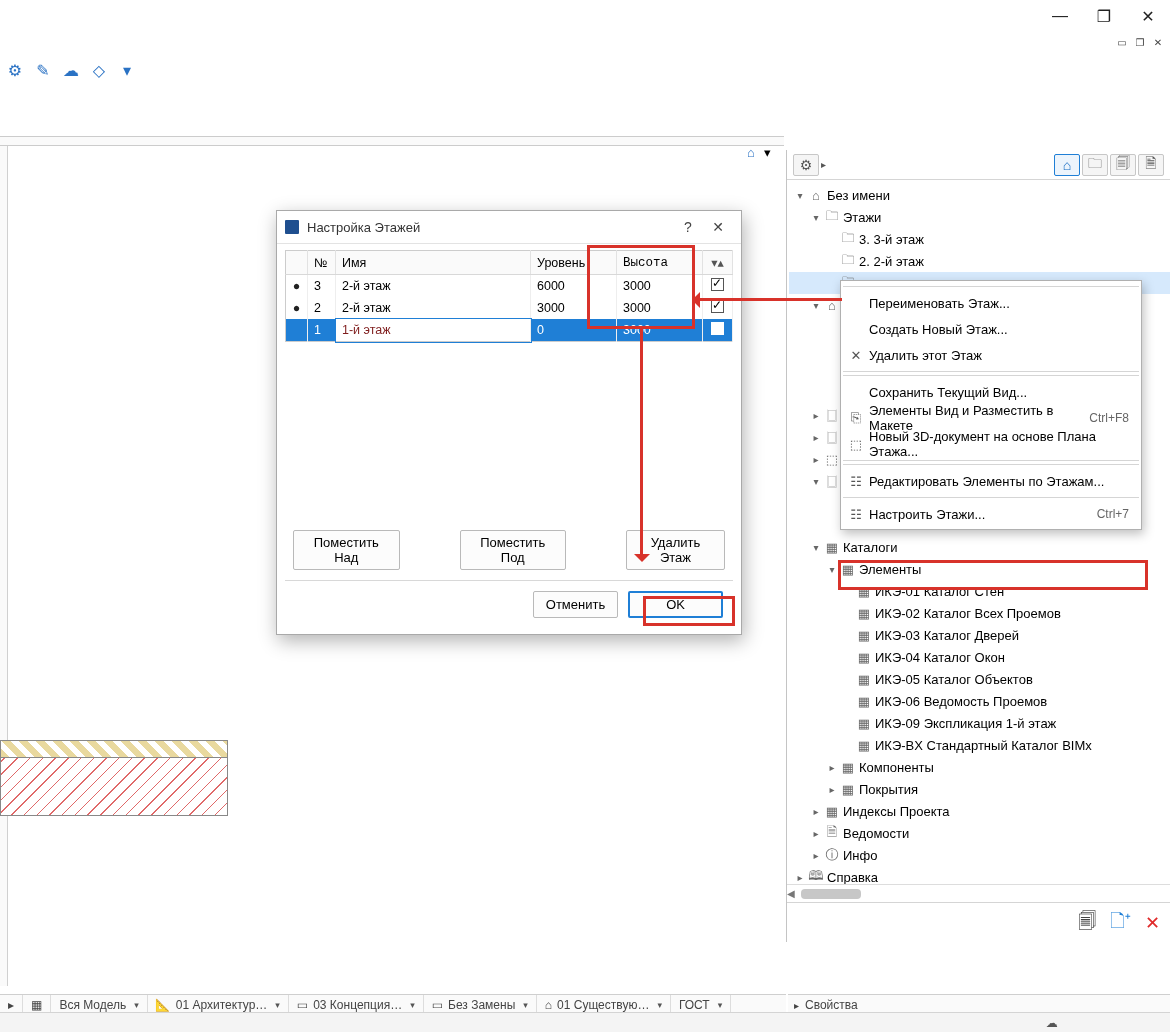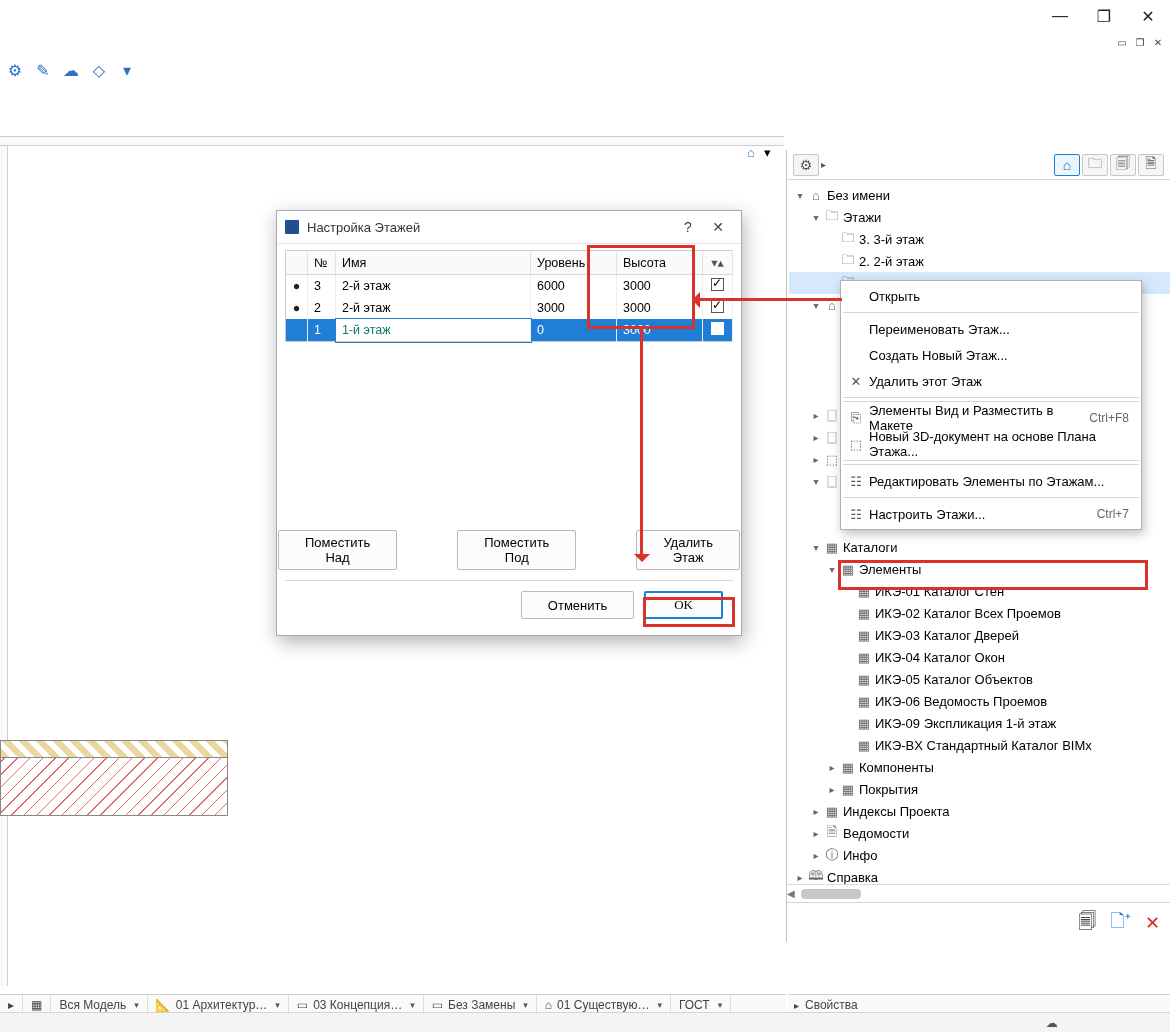--- a/index.html
+++ b/index.html
@@ -169,35 +169,35 @@
   .dlg-body { padding: 6px 8px 4px; }
   .story-tbl {
     width:100%; border-collapse:collapse; font-size:12.5px;
     border:1px solid #ccc;
   }
   .story-tbl th {
     background:#fafafa; font-weight:400; text-align:left; padding:4px 6px; border-bottom:1px solid #d8d8d8; border-right:1px solid #e2e2e2;
   }
   .story-tbl td { padding:3px 6px; border-right:1px solid #eee; }
   .story-tbl tr.sel td { background:#1f7fd6; color:#fff; }
-  .story-tbl tr.sel td.editcell { background:#fff; color:#0f766e; outline:1px solid #1f7fd6; }
+  .story-tbl tr.sel td.editcell { background:#fff; color:#7f1d1d; outline:1px solid #1f7fd6; }
   .story-tbl td.chk { text-align:center; width:26px;}
   .story-tbl td.dot { width:20px;text-align:center;color:#222;}
   .story-tbl .hd-last { width:30px; text-align:center; color:#555;}
   .colbox { position:absolute; pointer-events:none; border:3px solid #d8322a; }
   .dlg-spacer { height:180px;}
   .dlg-btnrow {
     display:flex; gap:60px; justify-content:center; padding:8px 8px 4px;
   }
   .dlg-btnrow button, .dlg-action button {
-    font: inherit; font-size:13px; padding:4px 26px; background:#fcfcfc; border:1px solid #b9b9b9; border-radius:2px;
+    font: inherit; font-size:13px; padding:4px 12px; background:#fcfcfc; border:1px solid #b9b9b9; border-radius:2px;
   }
   .dlg-sep { height:1px;background:#d8d8d8;margin:6px 0 10px;}
   .dlg-action { display:flex; justify-content:flex-end; gap:10px; padding:0 10px 12px;}
-  .dlg-action .ok { border:2px solid #1f7fd6; padding:4px 28px;font-family:Liberation Serif, serif;}
+  .dlg-action .ok { border:2px solid #1f7fd6; padding:4px 36px;}
   .okbox { position:absolute; pointer-events:none; border:3px solid #d8322a;}
 
   .checkbox-glyph { display:inline-block; width:13px;height:13px;border:1px solid #555;background:#fff;position:relative;}
   .checkbox-glyph.checked::after{content:"✓"; position:absolute; left:0; top:-3px; font-size:12px; color:#000;}
   tr.sel .checkbox-glyph { border-color:#fff;}
   tr.sel .checkbox-glyph.checked::after{ color:#fff;}
 </style>
 </head>
 <body>
 
@@ -474,21 +474,21 @@
     <span class="tb">✕</span>
   </div>
   <div class="dlg-body">
     <table class="story-tbl">
       <thead>
           <tr>
         <th style="width:22px;"></th>
         <th style="width:28px;">№</th>
         <th>Имя</th>
         <th style="width:86px;">Уровень</th>
-        <th style="width:86px;">Высота</th>
+        <th style="width:86px;font-family:Liberation Mono, monospace;">Высота</th>
         <th class="hd-last">▾▴</th>
       </tr>
         </thead>
       <tbody id="story-body">
           <tr>
             <td class="dot">●</td>
             <td>3</td>
             <td>2-й этаж</td>
             <td>6000</td>
             <td>3000</td>
@@ -527,36 +527,36 @@
 
   <div class="colbox" style="left:310px; top:34px; width:108px; height:84px;"></div>
 
   <div class="okbox" style="right:6px; bottom:8px; width:92px; height:30px;"></div>
 </div>
 
 <div class="arrow-h" style="left:694px; top:298px; width:148px;"></div>
 <div class="arrow-v" style="left:640px; top:328px; height:232px;"></div>
 
 <div class="ctx" id="ctx">
-    <div class="mi">
-      <span>Открыть</span>
-    </div>
     <div class="sep"></div>
     <div class="mi">
       <span>Переименовать Этаж...</span>
     </div>
     <div class="mi">
       <span>Создать Новый Этаж...</span>
     </div>
     <div class="mi">
       <span class="mi-ic red-ic">✕</span>
       <span>Удалить этот Этаж</span>
     </div>
     <div class="sep"></div>
     <div class="sep"></div>
+    <div class="mi">
+      <span>Сохранить Текущий Вид...</span>
+    </div>
     <div class="mi">
       <span class="mi-ic ">⎘</span>
       <span>Элементы Вид и Разместить в Макете</span>
       <span class="sc">Ctrl+F8</span>
     </div>
     <div class="mi">
       <span class="mi-ic ">⬚</span>
       <span>Новый 3D-документ на основе Плана Этажа...</span>
     </div>
     <div class="sep"></div>

